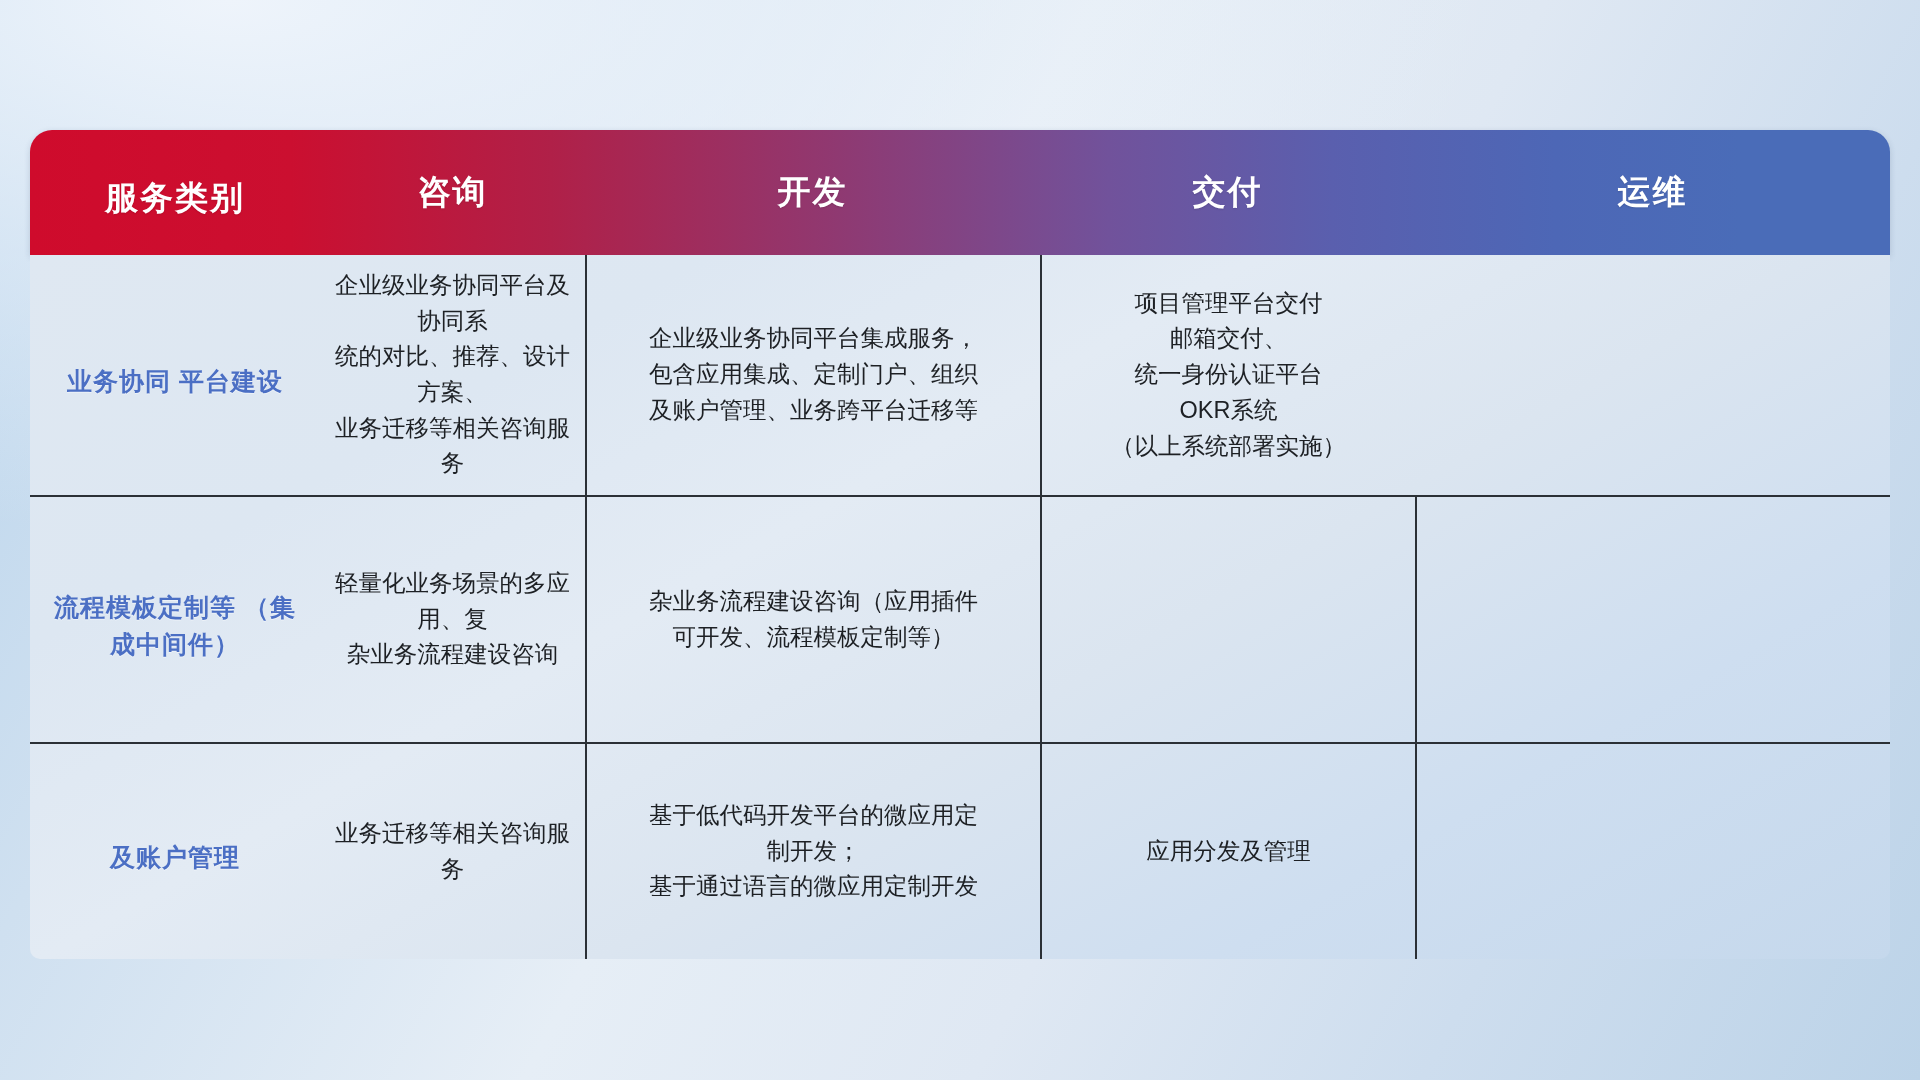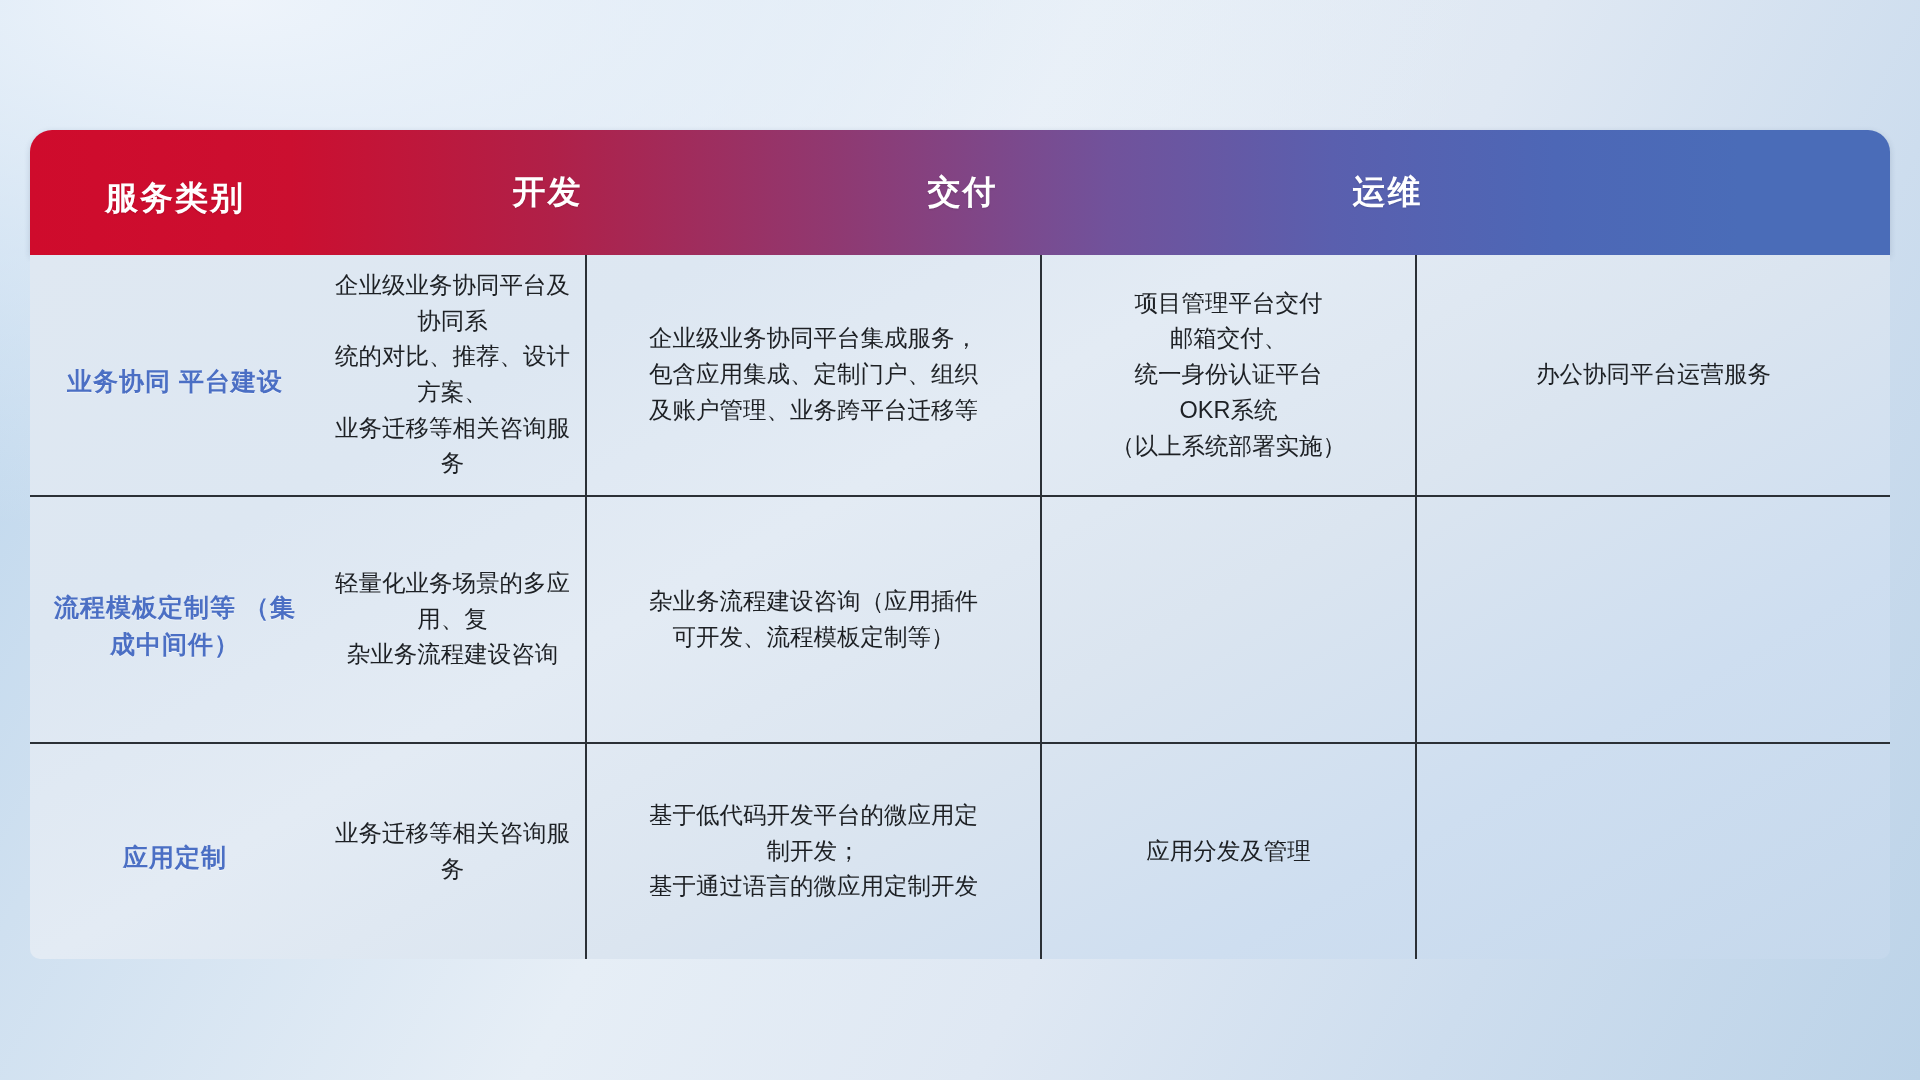--- a/index.html
+++ b/index.html
@@ -73,20 +73,23 @@
 <body>
 
 <div class="stage">
 
   <div class="panel">
 
     <div class="thead">
       <div class="cell c1">
         <span>服务类别</span>
       </div>
+      <div class="cell c2">
+        <span>咨询</span>
+      </div>
       <div class="cell c3">
         <span>开发</span>
       </div>
       <div class="cell c4">
         <span>交付</span>
       </div>
       <div class="cell c5">
         <span>运维</span>
       </div>
     </div>
@@ -108,23 +111,20 @@
 包含应用集成、定制门户、组织
 及账户管理、业务跨平台迁移等</span>
         </div>
         <div class="cell c4">
           <span class="body-text">项目管理平台交付
 邮箱交付、
 统一身份认证平台
 OKR系统
 （以上系统部署实施）</span>
         </div>
-        <div class="cell c5">
-          <span class="body-text">办公协同平台运营服务</span>
-        </div>
       </div>
 
       <div class="trow r2">
         <div class="cell c1">
           <span class="catlabel">流程模板定制等
 （集成中间件）</span>
         </div>
         <div class="cell c2">
           <span class="body-text">轻量化业务场景的多应用、复
 杂业务流程建设咨询</span>
@@ -136,21 +136,21 @@
         <div class="cell c4">
           <span class="body-text"></span>
         </div>
         <div class="cell c5">
           <span class="body-text"></span>
         </div>
       </div>
 
       <div class="trow r3">
         <div class="cell c1">
-          <span class="catlabel">应用定制</span>
+          <span class="catlabel">及账户管理</span>
         </div>
         <div class="cell c2">
           <span class="body-text">业务迁移等相关咨询服务</span>
         </div>
         <div class="cell c3">
           <span class="body-text">基于低代码开发平台的微应用定
 制开发；
 基于通过语言的微应用定制开发</span>
         </div>
         <div class="cell c4">

